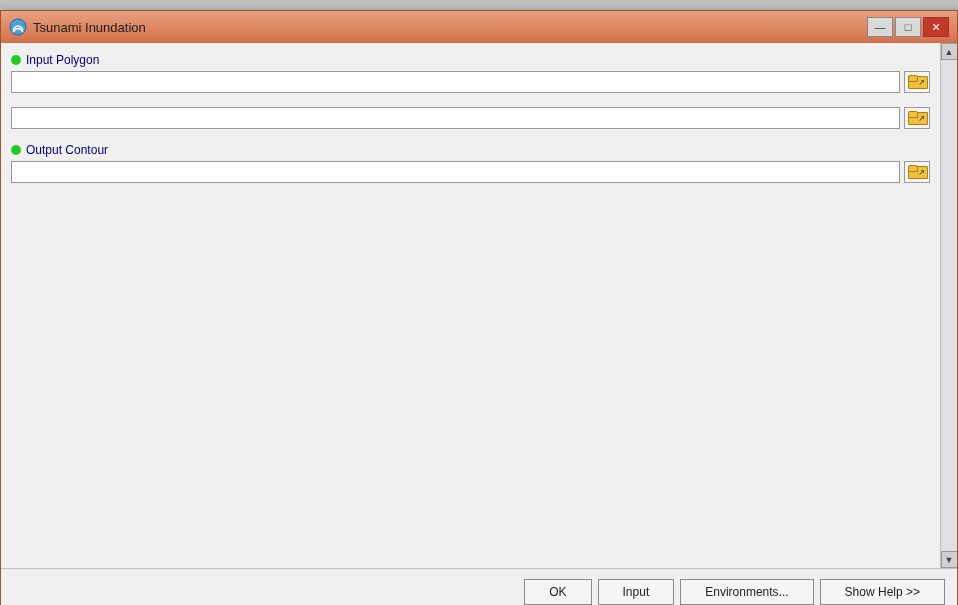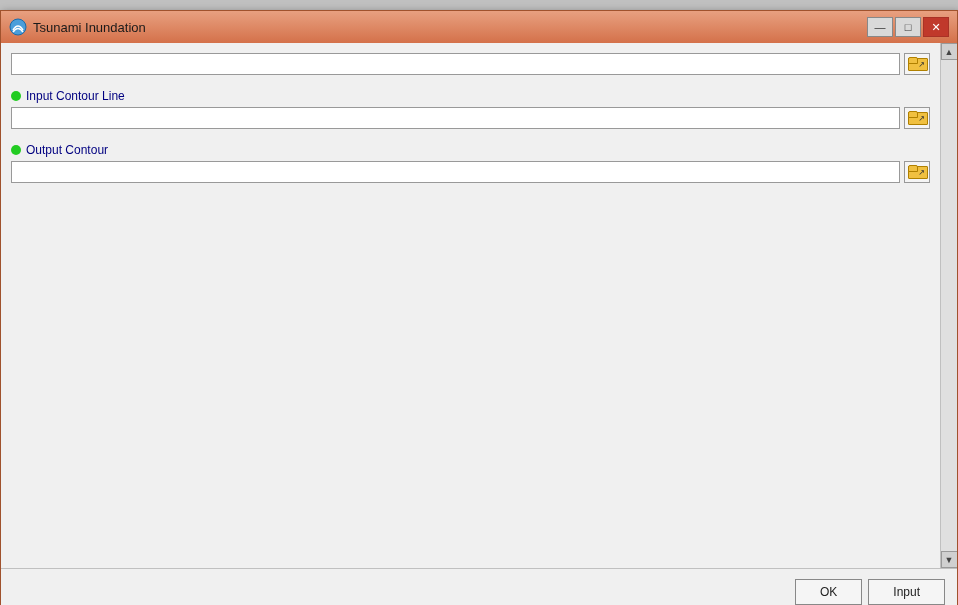--- a/index.html
+++ b/index.html
@@ -276,35 +276,35 @@
       <button class="title-btn">—</button>
       <button class="title-btn">□</button>
       <button class="title-btn close-btn">✕</button>
     </div>
   </div>
 
   <div class="content-area">
     <div class="main-panel">
 
       <div class="field-group">
+        <div class="field-label-row">
+          <div class="green-dot"></div>
+          <span class="field-label">Input Polygon</span>
+        </div>
         <div class="field-input-row">
           <input class="field-input" type="text" value="" style="">
           <button class="browse-btn" title="Browse">
             <span class="folder-icon">
               <span class="folder-arrow">↗</span>
             </span>
           </button>
         </div>
       </div>
 
       <div class="field-group">
-        <div class="field-label-row">
-          <div class="green-dot"></div>
-          <span class="field-label">Input Contour Line</span>
-        </div>
         <div class="field-input-row">
           <input class="field-input" type="text" value="" style="">
           <button class="browse-btn" title="Browse">
             <span class="folder-icon">
               <span class="folder-arrow">↗</span>
             </span>
           </button>
         </div>
       </div>
 
@@ -328,15 +328,17 @@
     <div class="scrollbar-right">
       <div class="scroll-arrow">▲</div>
       <div class="scroll-track"></div>
       <div class="scroll-arrow">▼</div>
     </div>
   </div>
 
   <div class="bottom-bar">
     <button class="bottom-btn">OK</button>
     <button class="bottom-btn">Input</button>
+    <button class="bottom-btn environments-btn">Environments...</button>
+    <button class="bottom-btn show-help-btn">Show Help &gt;&gt;</button>
   </div>
 
 </div>
 
 </body></html>

